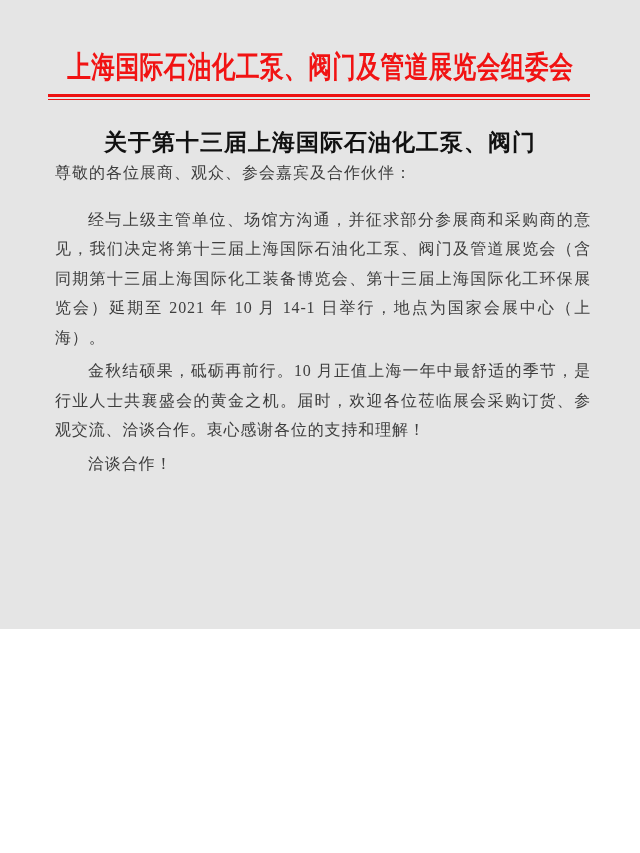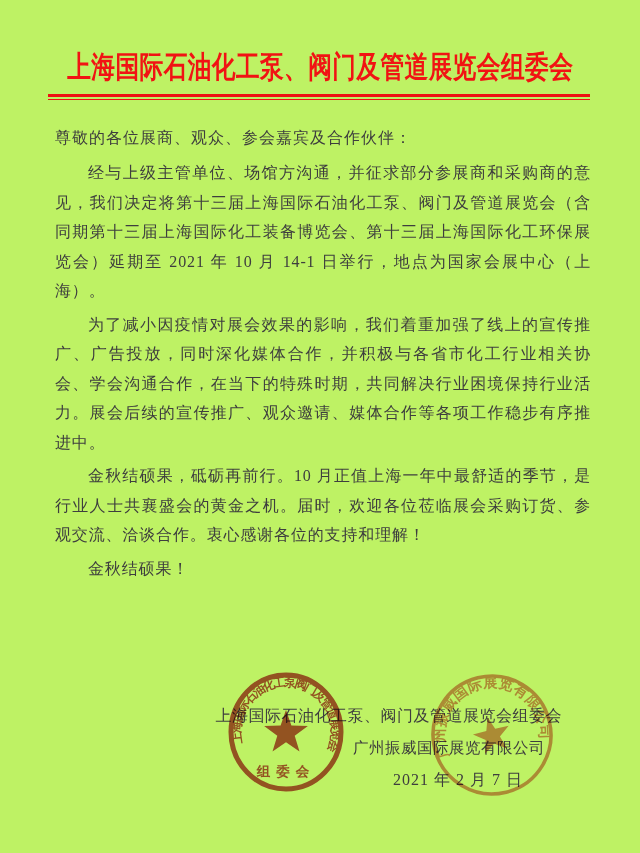--- a/index.html
+++ b/index.html
@@ -1,19 +1,19 @@
 <!DOCTYPE html>
 <html><head>
 <meta charset="utf-8">
 <style>
   html,body{margin:0;padding:0;background:#ffffff;}
   .page{
     position:relative;
-    width:640px;height:853px;
-    background:#bef264;
+    width:640px;height:629px;
+    background:#e5e5e5;
     overflow:hidden;
     font-family:"Liberation Serif","DejaVu Serif",serif;
   }
   
   .org-header{padding-top:51px;text-align:center;white-space:nowrap;}
   .org-header .org-title{
     display:inline-block;
     font-family:"Liberation Sans","DejaVu Sans",sans-serif;
     font-weight:bold;
     font-size:30px;line-height:32px;
@@ -40,21 +40,21 @@
   }
   
   .body-text{
     padding:0 49px 0 55px;
     color:#3e3e3e;
   }
   .greeting{
     margin-top:6px;
     font-size:16px;line-height:20px;
     letter-spacing:1px;
-    margin-bottom:10px;
+    margin-bottom:22px;
   }
   .body-text p{
     margin:0 0 4px 0;
     font-size:16px;
     line-height:29.5px;
     letter-spacing:0.85px;
     text-align:justify;
     text-indent:33px;
   }
   .body-text p.closing{text-align:left;}
@@ -87,28 +87,28 @@
 <body>
 
 <div class="page">
 
   <div class="org-header">
     <span class="org-title">上海国际石油化工泵、阀门及管道展览会组委会</span>
   </div>
   <div class="double-rule"></div>
 
   <div class="doc-title">
+    <div>关于第十三届上海国际石油化工泵、阀门</div>
   </div>
 
   <div class="body-text">
     <div class="greeting">尊敬的各位展商、观众、参会嘉宾及合作伙伴：</div>
     <p>经与上级主管单位、场馆方沟通，并征求部分参展商和采购商的意见，我们决定将第十三届上海国际石油化工泵、阀门及管道展览会（含同期第十三届上海国际化工装备博览会、第十三届上海国际化工环保展览会）延期至 2021 年 10 月 14-1 日举行，地点为国家会展中心（上海）。</p>
-    <p>为了减小因疫情对展会效果的影响，我们着重加强了线上的宣传推广、广告投放，同时深化媒体合作，并积极与各省市化工行业相关协会、学会沟通合作，在当下的特殊时期，共同解决行业困境保持行业活力。展会后续的宣传推广、观众邀请、媒体合作等各项工作稳步有序推进中。</p>
     <p>金秋结硕果，砥砺再前行。10 月正值上海一年中最舒适的季节，是行业人士共襄盛会的黄金之机。届时，欢迎各位莅临展会采购订货、参观交流、洽谈合作。衷心感谢各位的支持和理解！</p>
-    <p class="closing">金秋结硕果！</p>
+    <p class="closing">洽谈合作！</p>
   </div>
 
   <div class="sig-line sig-org">上海国际石油化工泵、阀门及管道展览会组委会</div>
   <div class="sig-line sig-company">广州振威国际展览有限公司</div>
   <div class="sig-line sig-date">2021 年 2 月 7 日</div>
 
   <div class="stamp stamp-left">
     <svg viewBox="0 0 118 122" xmlns="http://www.w3.org/2000/svg">
       <defs>
         <path id="arcL" d="M 15.5 74.1 A 45.5 45.5 0 1 1 102.5 74.1" fill="none"></path>

